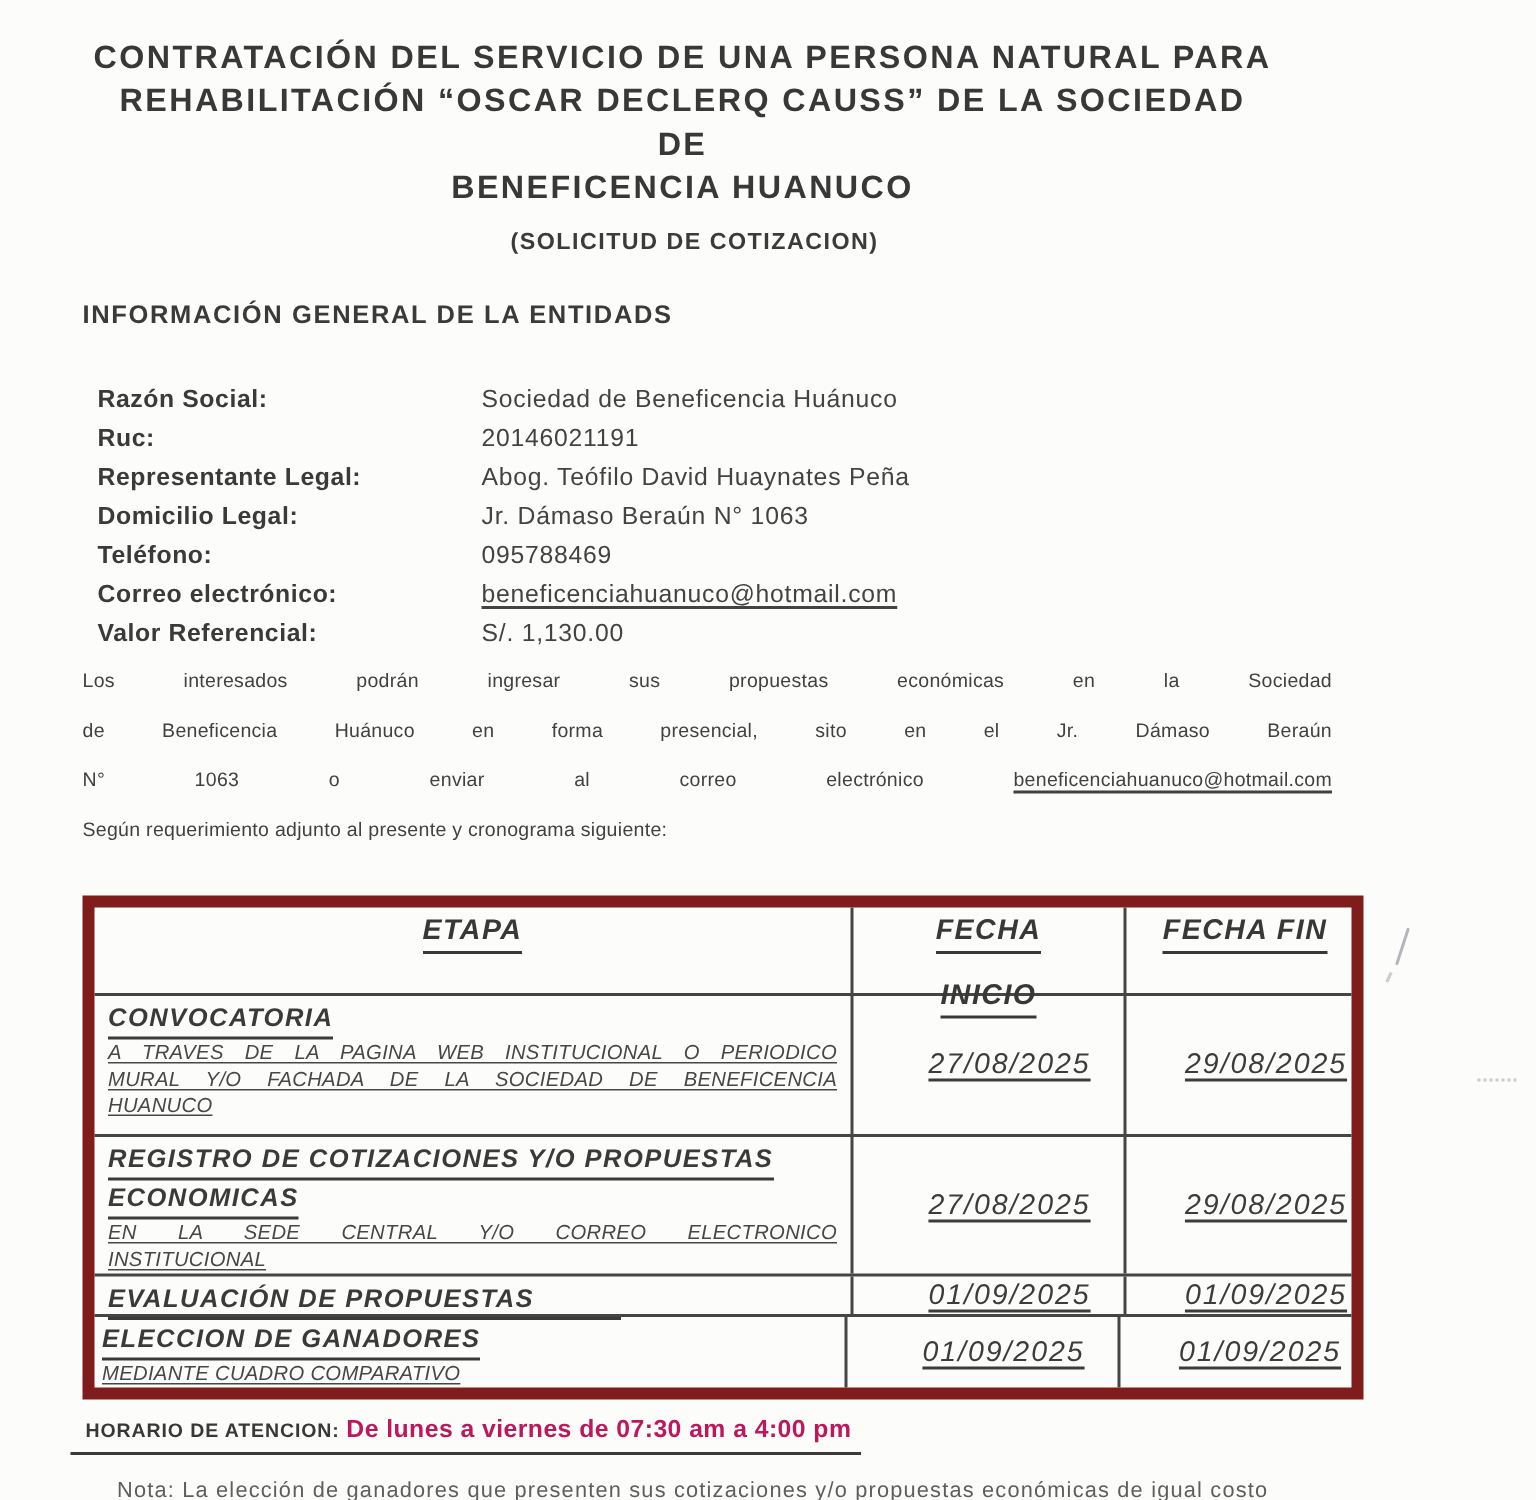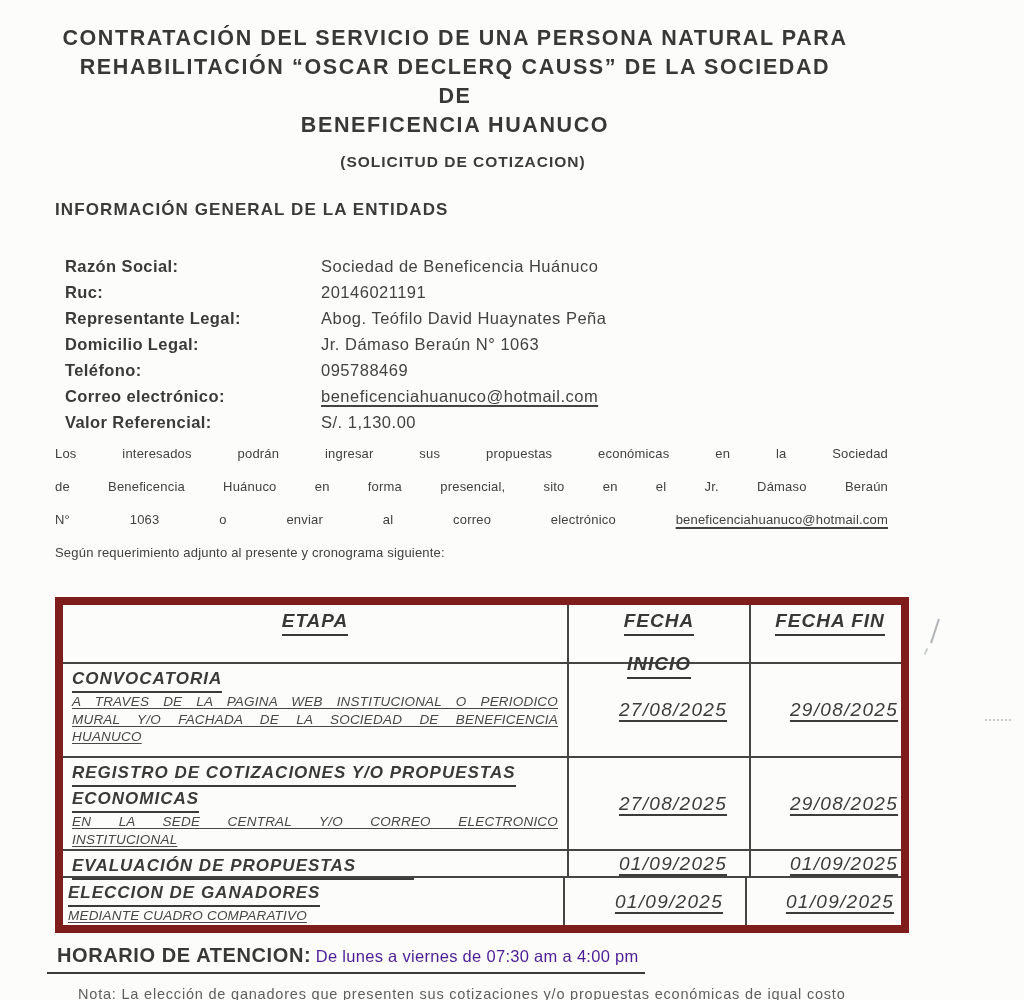--- a/index.html
+++ b/index.html
@@ -99,22 +99,22 @@
     font-size: 19px; letter-spacing: 1.3px; color: #3c3c3c;
     text-decoration: underline; text-decoration-thickness: 2px; text-underline-offset: 4px;
   }
 
   
   .horario { position: absolute; top: 944px; left: 47px; }
   .horario-inner {
     display: inline-block; border-bottom: 2.5px solid #3a3a3a;
     padding: 0 6px 5px 10px;
   }
-  .hb { font-size: 20px; font-weight: bold; letter-spacing: 0.6px; color: #383838; }
-  .hv { font-size: 16.5px; letter-spacing: 0.3px; color: #4c1d95; }
+  .hb { font-size: 13px; font-weight: bold; letter-spacing: 0.6px; color: #383838; }
+  .hv { font-size: 16.5px; letter-spacing: 0.3px; color: #be185d; font-weight: bold; }
 
   .nota {
     position: absolute; top: 986px; left: 78px; width: 900px;
     font-size: 14.5px; letter-spacing: 0.8px; color: #5e5e5e;
     white-space: nowrap;
   }
 
   
   .artifact-slash {
     position: absolute; top: 618px; left: 934px;

